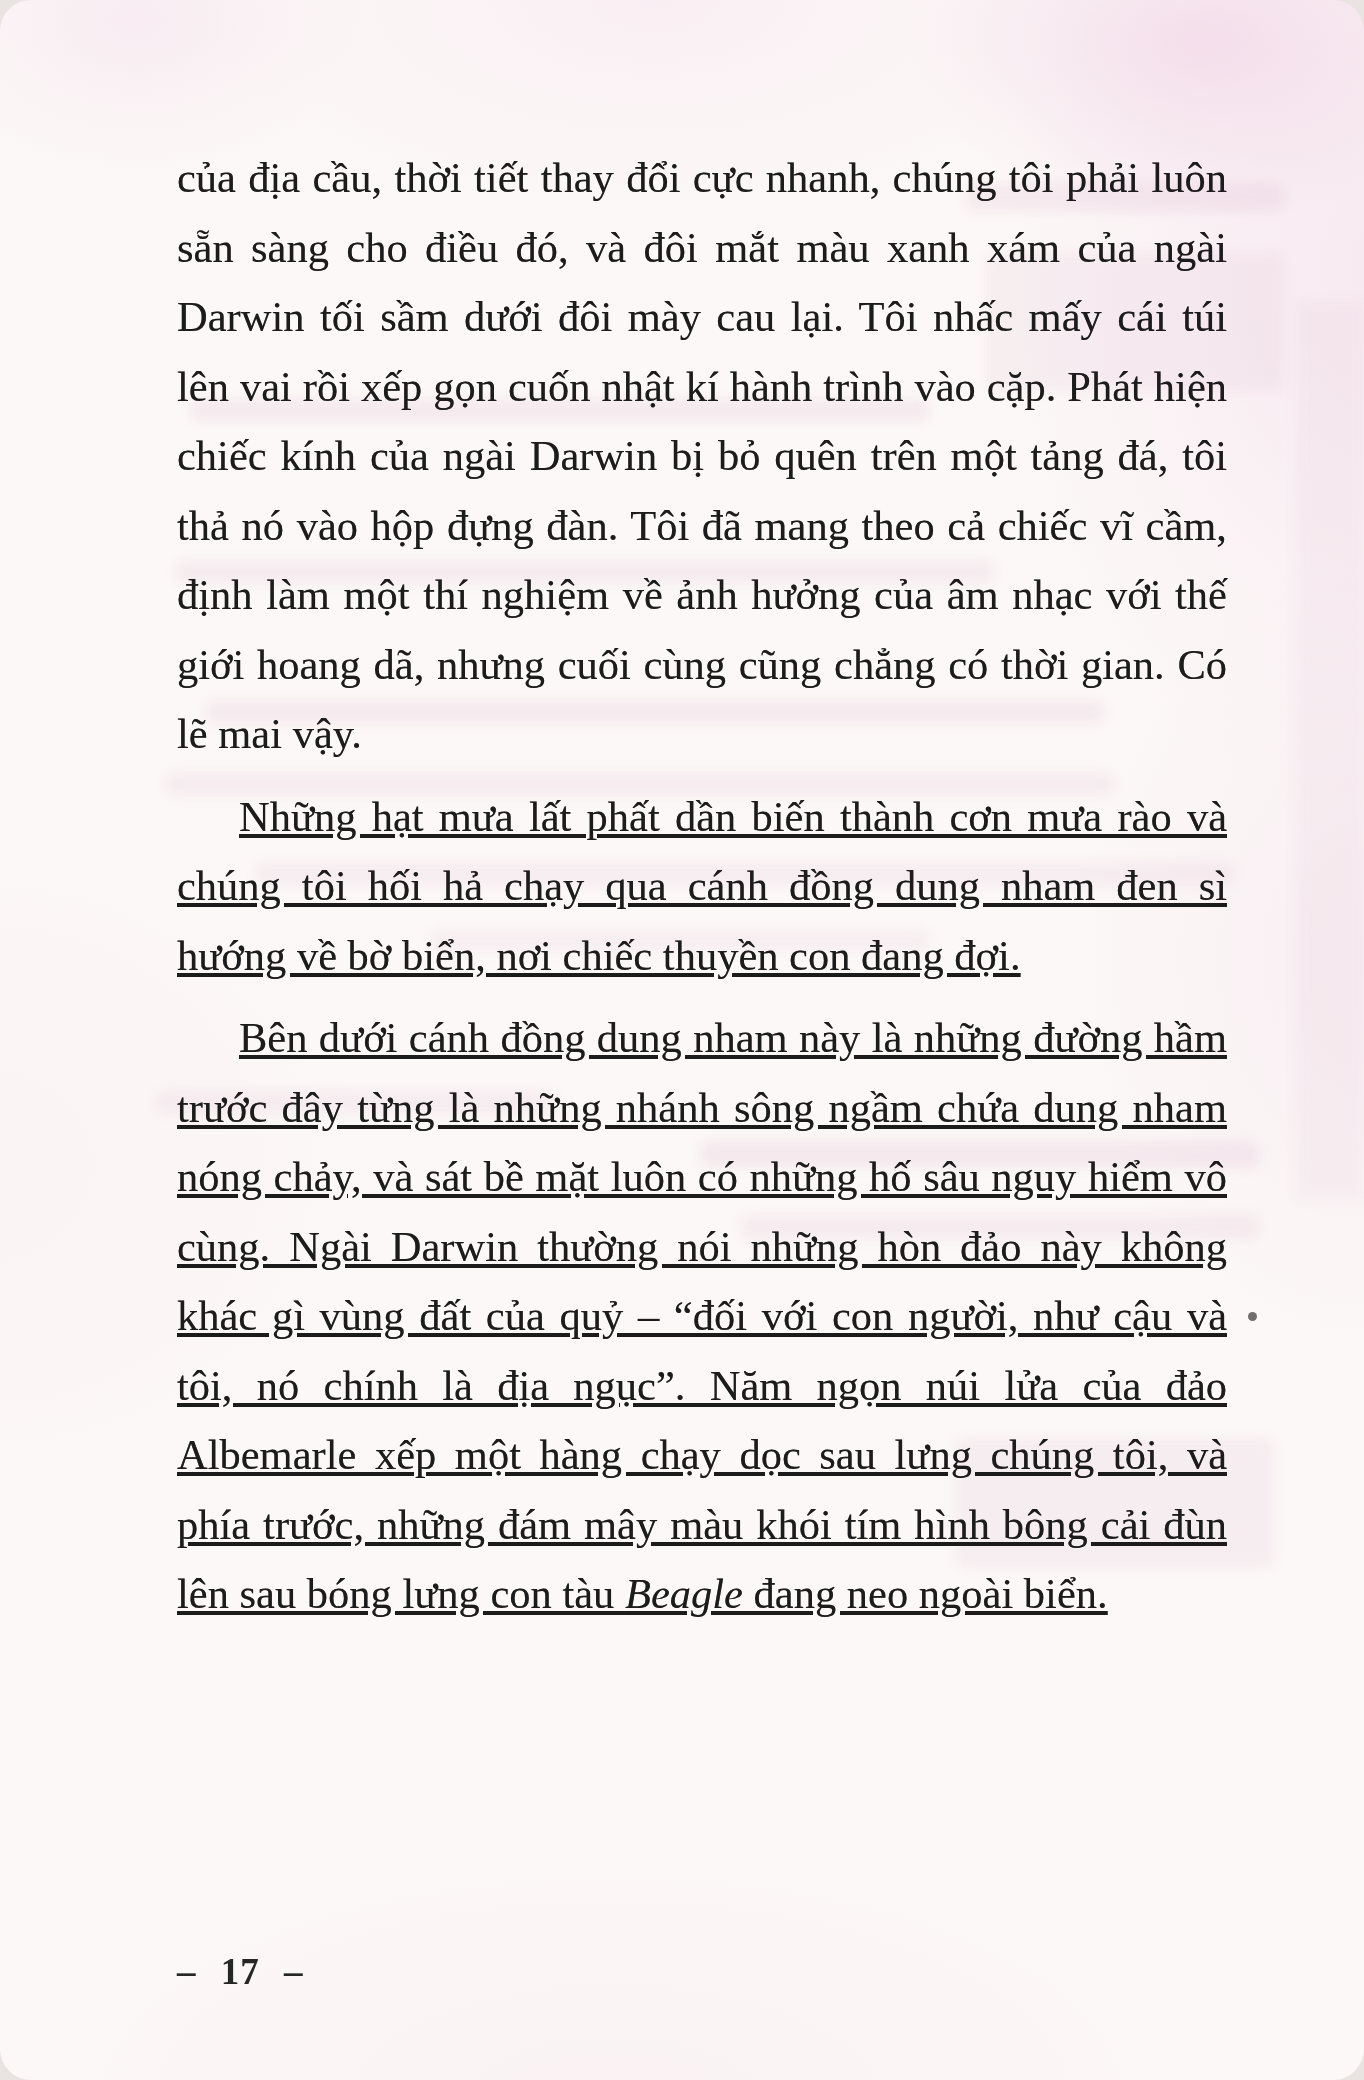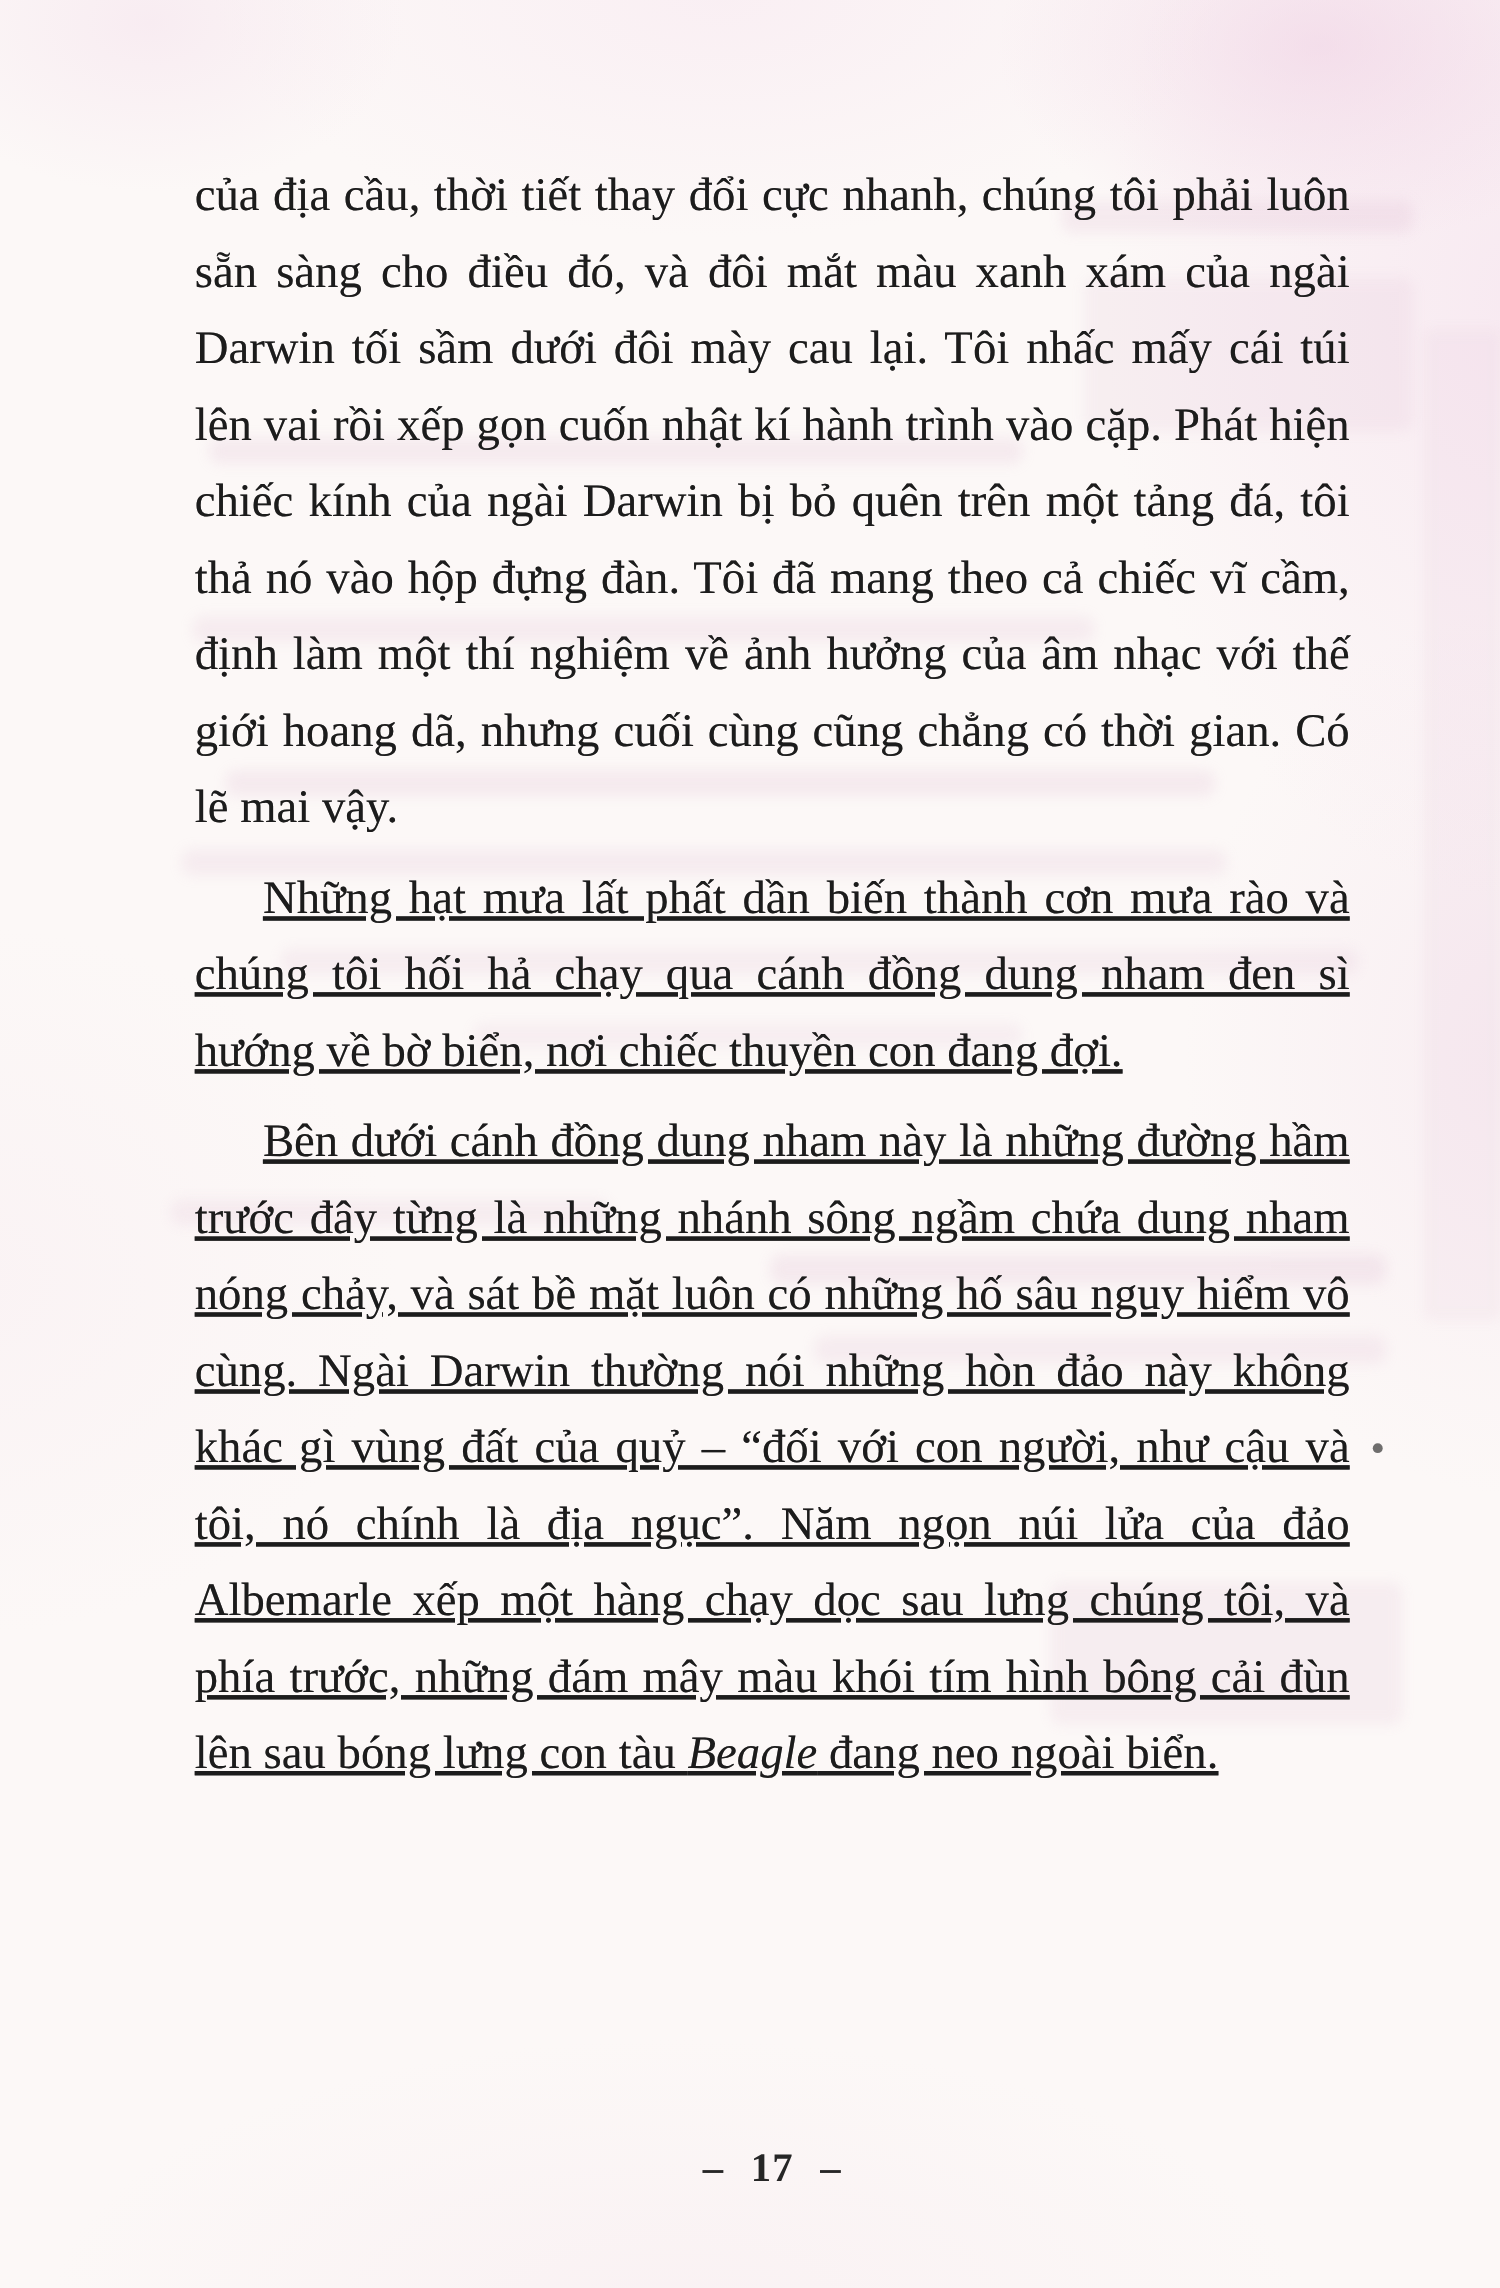--- a/index.html
+++ b/index.html
@@ -16,20 +16,21 @@
     background-color:var(--paper);
     background-image:
       radial-gradient(ellipse 420px 260px at 88% 2%,  rgba(238,205,226,0.55), rgba(238,205,226,0) 70%),
       radial-gradient(ellipse 520px 760px at 101% 13%, rgba(243,219,235,0.50), rgba(243,219,235,0) 72%),
       radial-gradient(ellipse 330px 220px at 10% 1%,  rgba(244,224,236,0.50), rgba(244,224,236,0) 70%),
       radial-gradient(ellipse 640px 300px at 48% 0%,  rgba(248,233,241,0.60), rgba(248,233,241,0) 72%),
       radial-gradient(ellipse 420px 560px at 101% 46%, rgba(242,221,234,0.38), rgba(242,221,234,0) 72%),
       radial-gradient(ellipse 520px 430px at -2% 56%,  rgba(246,231,238,0.30), rgba(246,231,238,0) 75%),
       radial-gradient(ellipse 760px 330px at 45% 101%, rgba(245,229,236,0.35), rgba(245,229,236,0) 75%);
     font-family:"Liberation Serif","DejaVu Serif",serif;
+    border-radius:31px;
   }
 
   
   .bleed-layer{position:absolute;inset:0;pointer-events:none;}
   .bleed{
     position:absolute;
     background:var(--bleed);
     filter:blur(6px);
     border-radius:10px;
   }
@@ -58,21 +59,20 @@
   }
   .para{margin:0;text-align:justify;}
   .para + .para{margin-top:13px;text-decoration:underline;}
   .para.indent{text-indent:62px;}
   .italic{font-style:italic;}
 
   
   .page-footer{
     position:absolute;
     left:177px; right:137px; top:1950px;
-    text-align:center;
     font-size:37px;
     font-weight:bold;
     letter-spacing:1px;
     word-spacing:14px;
     color:#262626;
   }
 
   
   .stray-dot{
     position:absolute;

